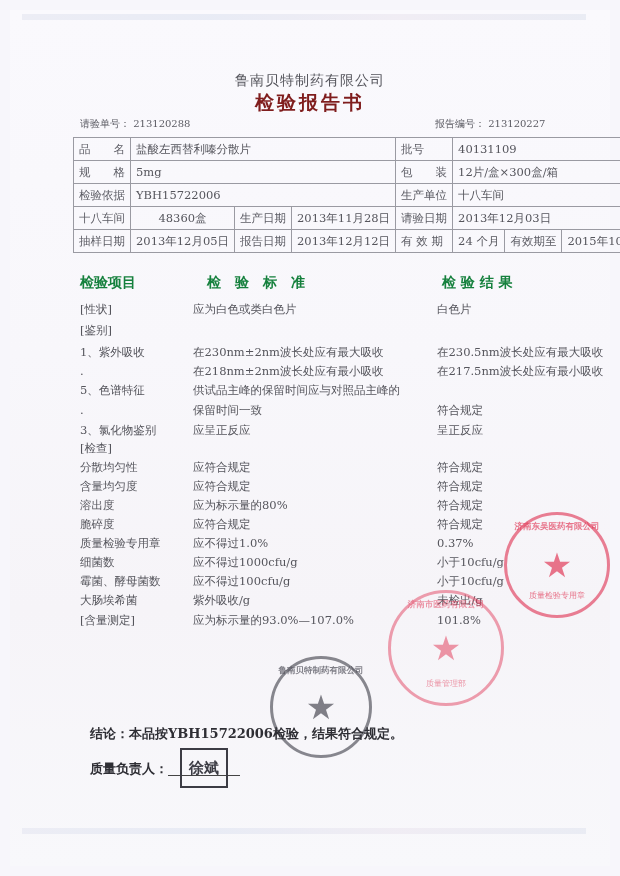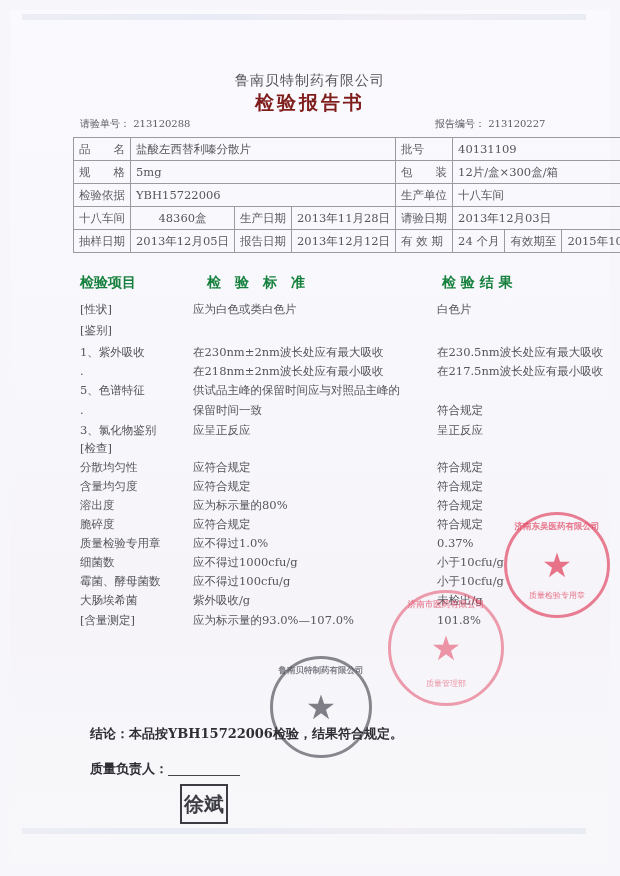--- a/index.html
+++ b/index.html
@@ -47,21 +47,21 @@
     }
     .stamp .sub {
       position: absolute; bottom: 14px; left: 0; right: 0; text-align: center; font-size: 10px;
     }
     .conclusion { left: 90px; top: 725px; font-size: 13px; font-weight: bold; color: #2e2e34; }
     .signer { left: 90px; top: 760px; font-size: 13px; font-weight: bold; color: #2e2e34; }
     .sigline { position: absolute; left: 168px; top: 775px; width: 72px; border-bottom: 1px solid #444; }
     .sigbox {
       position: absolute; left: 180px; top: 748px; width: 44px; height: 36px;
       border: 2px solid #3c3c44; color: #3c3c44;
-      font-size: 20px; display: flex; align-items: center; justify-content: center; font-weight: bold; margin-top: 36px;
+      font-size: 15px; display: flex; align-items: center; justify-content: center; font-weight: bold;
     }
   </style>
 </head>
 <body>
 
 <div class="paper">
   <div class="band" style="top:4px;"></div>
   <div class="band" style="top:818px;"></div>
 </div>
 

